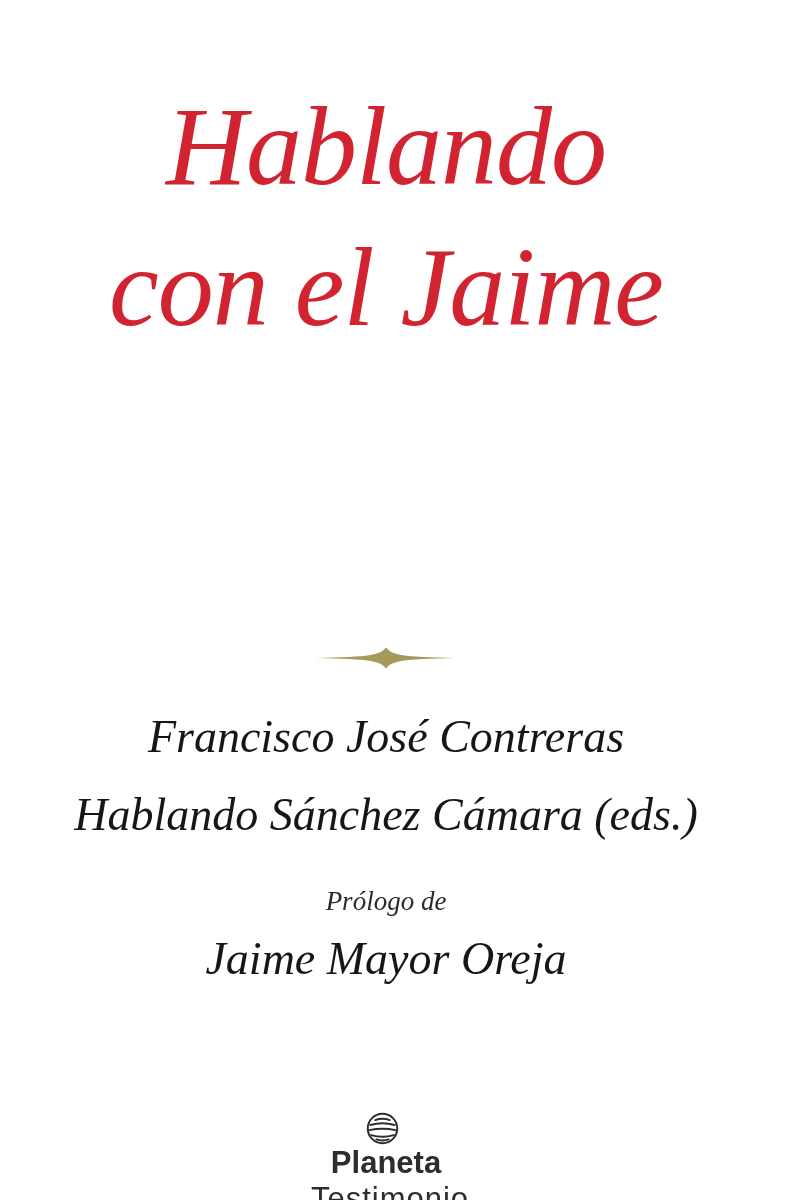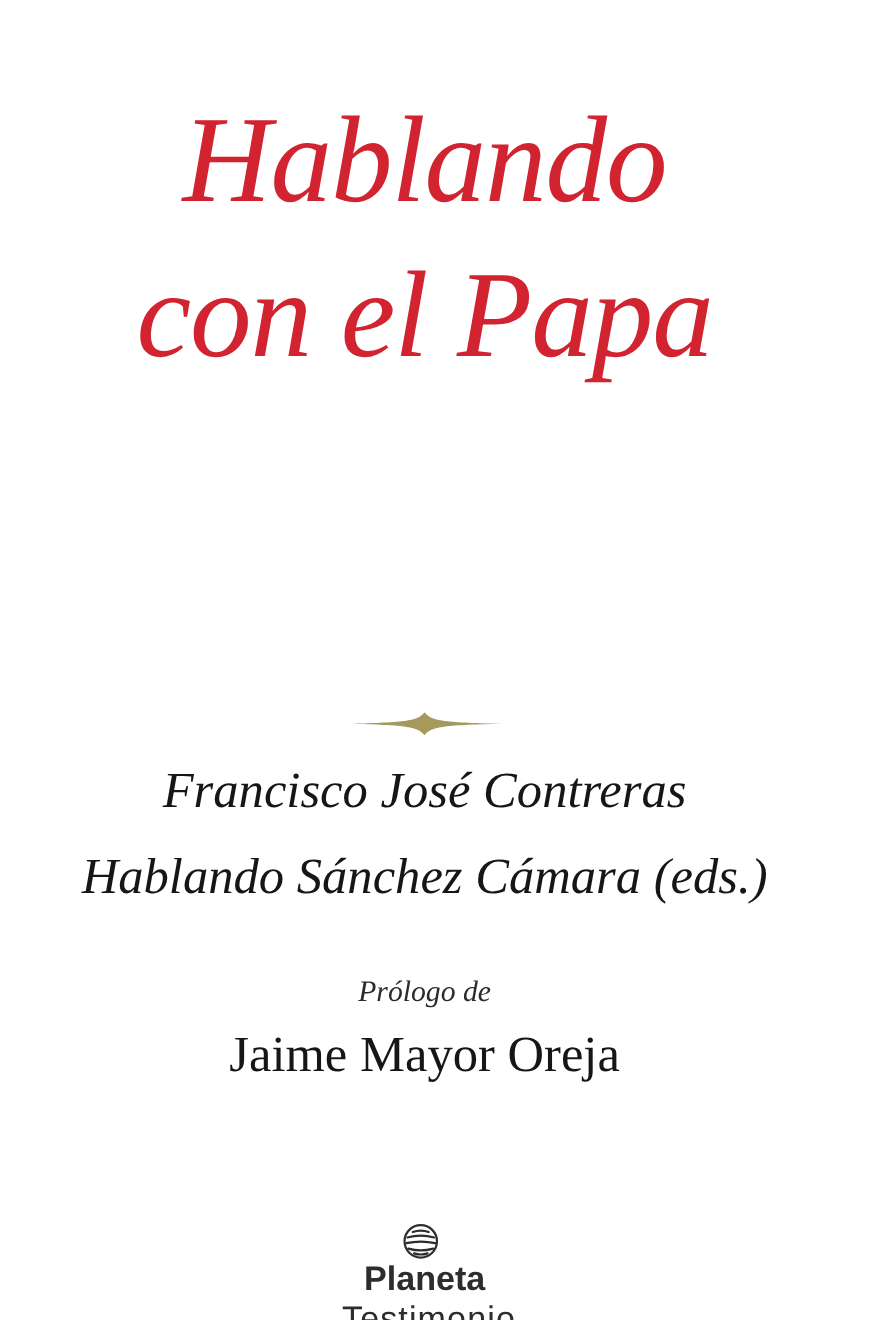--- a/index.html
+++ b/index.html
@@ -39,35 +39,36 @@
     color: #d22430;
   }
   .divider-wrap {
     top: 644px;
   }
   .divider-wrap svg {
     display: inline-block;
     vertical-align: top;
   }
   .editors {
-    top: 680px;
+    top: 698px;
     font-style: italic;
     font-size: 46px;
     line-height: 1.70;
     color: #161616;
   }
   .prologue-label {
     top: 886px;
     font-style: italic;
     font-size: 27px;
     color: #2b2b2b;
     text-align: center;
   }
   .prologue-author {
     top: 932px;
+    font-style: italic;
     font-size: 46px;
     color: #161616;
   }
   .publisher {
     top: 1112px;
     display: flex;
     justify-content: center;
     align-items: center;
     flex-direction: column;
   }
@@ -92,21 +93,21 @@
     letter-spacing: 1px;
   }
 </style>
 </head>
 <body>
 
 <div class="cover">
 
   <h1 class="centered-block book-title">
     <div>Hablando</div>
-    <div>con el Papa</div>
+    <div>con el Jaime</div>
   </h1>
 
 
   <div class="centered-block divider-wrap">
     <svg width="142" height="28" viewBox="0 0 142 28" aria-hidden="true">
       <path d="M1,14 C56,12.7 65,11.2 71,3.5 C77,11.2 86,12.7 141,14 C86,15.3 77,16.8 71,24.5 C65,16.8 56,15.3 1,14 Z" fill="#a6995c"></path>
     </svg>
   </div>
 
   <div class="centered-block editors">

